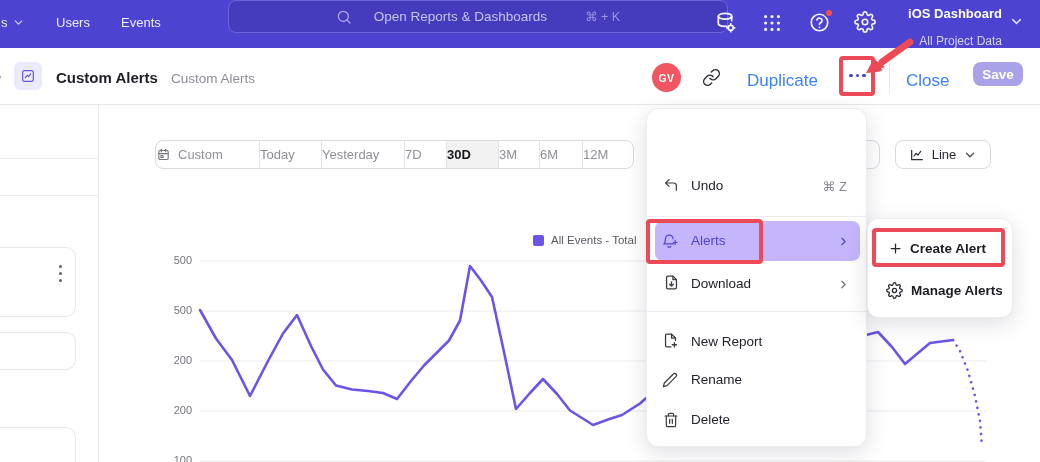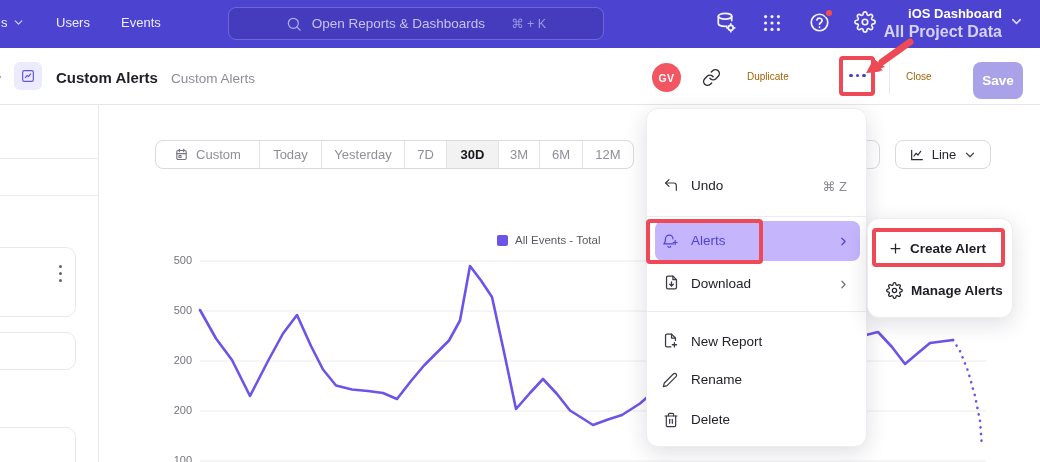--- a/index.html
+++ b/index.html
@@ -4,56 +4,56 @@
 <style>
   * { margin:0; padding:0; box-sizing:border-box; }
   body { font-family:"Liberation Sans", sans-serif; background:#fff; }
   .stage { position:relative; width:1040px; height:462px; overflow:hidden; background:#fff; }
   .abs { position:absolute; }
   svg.ic { display:block; fill:none; stroke:currentColor; stroke-width:1.8; stroke-linecap:round; stroke-linejoin:round; }
 
   
   .nav { left:0; top:0; width:1040px; height:48px; background:#4c43d0; color:#f2f1fd; }
   .nav-item { font-size:13px; font-weight:500; color:#eeedfb; top:15px; cursor:pointer; }
-  .search { left:228px; top:7px; width:376px; height:33px; border-radius:8px;
-            background:#453cbd; border:1px solid #6e65dc; display:flex; align-items:center; justify-content:center; gap:10px; }
+  .search { left:228px; top:0; width:500px; height:33px; border-radius:8px;
+            background:#453cbd; border:1px solid #6e65dc; display:flex; align-items:center; justify-content:center; gap:22px; }
   .search-ph { font-size:13.5px; color:#c7c2f0; }
   .search-sc { font-size:12.5px; color:#9d96e6; margin-left:16px; }
   .navic { color:#f4f3fd; cursor:pointer; }
   .proj { top:6px; left:880px; width:122px; text-align:right; cursor:pointer; }
   .proj-name { font-size:13px; font-weight:700; color:#fff; }
-  .proj-sub { font-size:16px; font-weight:700; color:#d6d2f5; margin-top:2px; }
+  .proj-sub { font-size:12px; font-weight:400; color:#d6d2f5; margin-top:13px; }
 
   
   .header { left:0; top:48px; width:1040px; height:57px; background:#fff; border-bottom:1px solid #e6e6ea; }
   .title { font-size:15px; font-weight:700; color:#1e1e26; }
   .crumb { font-size:13.5px; color:#8d8d97; }
   .avatar { width:29px; height:29px; border-radius:50%; background:#f25663; color:#fff; font-size:10.5px; font-weight:700;
             display:flex; align-items:center; justify-content:center; letter-spacing:.3px; }
-  .txtbtn { font-size:10px; font-weight:500; color:#a16207; cursor:pointer;text-align:center; }
-  .save { width:50px; height:37px; border-radius:8px; background:#a9a2e9; color:#fff; font-size:13.5px; font-weight:600;
+  .txtbtn { font-size:17px; font-weight:500; color:#3b82f6; cursor:pointer;text-align:center; }
+  .save { width:50px; height:24px; border-radius:8px; background:#a9a2e9; color:#fff; font-size:13.5px; font-weight:600;
           display:flex; align-items:center; justify-content:center; }
   .vdiv { width:1px; background:#e8e8ec; }
 
   
   .side-line { left:0; width:99px; height:1px; background:#ececef; }
   .side-card { left:-26px; width:102px; border:1px solid #e8e8eb; border-radius:10px; background:#fff; }
   .kdot { width:3px; height:3px; border-radius:50%; background:#63636c; }
 
   
   .btn { background:#fff; border:1px solid #dadade; border-radius:8px; display:flex; align-items:center; color:#26262e;
          font-size:13px; font-weight:500; cursor:pointer; }
   .rangegrp { left:155px; top:140px; height:29px; display:flex; border:1px solid #dadade; border-radius:8px; background:#fff; overflow:hidden; }
-  .range { display:flex; align-items:center; justify-content:center; gap:7px; font-size:13px; color:#8f8f98; border-left:1px solid #e3e3e6; cursor:pointer; }
+  .range { display:flex; align-items:center; gap:7px; font-size:13px; color:#8f8f98; border-left:1px solid #e3e3e6; cursor:pointer; }
   .range:first-child { border-left:none; }
   .range.sel { background:#f2f2f3; color:#17171c; font-weight:700; }
 
   
   .ylab { width:42px; text-align:right; font-size:11px; color:#74747e; }
-  .legend { display:flex; align-items:center; gap:7px; cursor:pointer; }
+  .legend { display:flex; align-items:center; gap:7px; cursor:pointer;margin-left:36px; }
   .legend-sq { width:11px; height:11px; border-radius:2px; background:#6450e5; }
   .legend-tx { font-size:11.5px; color:#595962; }
 
   
   .menu { background:#fff; border:1px solid #ededf1; border-radius:12px; box-shadow:0 6px 22px rgba(25,25,55,.14); z-index:10; }
   .mlabel { font-size:13.5px; font-weight:500; color:#22222a; cursor:pointer; }
   .msub { font-size:12.5px; color:#9b9ba4; }
   .mshort { font-size:13px; color:#8a8a94; }
   .mdiv { left:0; width:100%; height:1px; background:#ececf0; }
   .micon { color:#3a3a43; }

